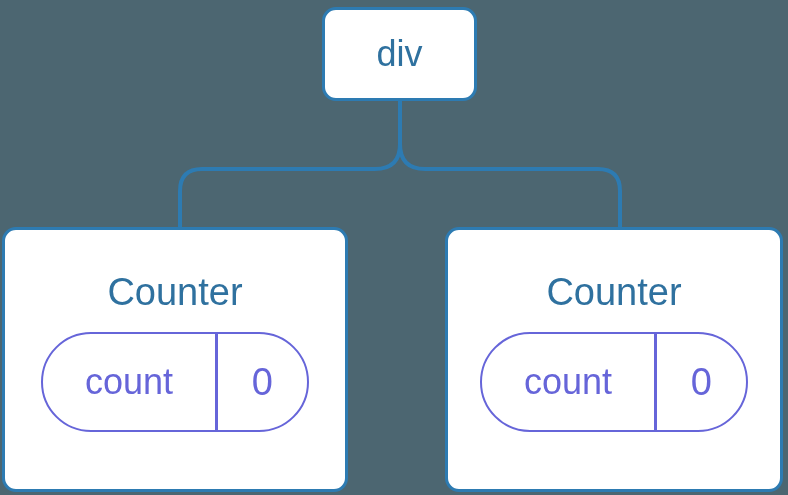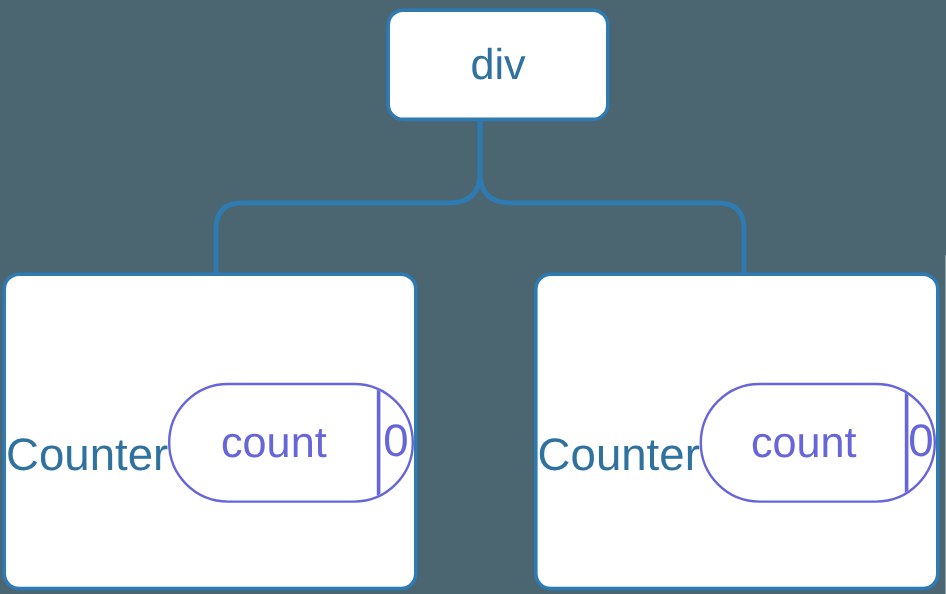--- a/index.html
+++ b/index.html
@@ -24,35 +24,35 @@
   }
   .node {
     position: absolute;
     background: var(--node-bg, #FFFFFF);
     border: 3px solid var(--node-border, #2D7BB2);
     border-radius: 14px;
     box-sizing: border-box;
   }
   .root-node {
     left: 322px; top: 7px;
-    width: 186px; height: 94px;
+    width: 155px; height: 94px;
     display: flex;
     align-items: center;
     justify-content: center;
   }
   .root-label {
     font-size: 36px;
     font-weight: 500;
     color: var(--title-text, #2F719F);
   }
   .card {
     top: 227px;
     height: 265px;
     display: flex;
-    flex-direction: row;
+    flex-direction: column;
     align-items: center;
   }
   .card-left  { left: 2px;   width: 346px; }
   .card-right { left: 445px; width: 338px; }
   .card-title {
     margin-top: 40px;
     font-size: 38px;
     font-weight: 500;
     line-height: 44px;
     color: var(--title-text, #2F719F);

